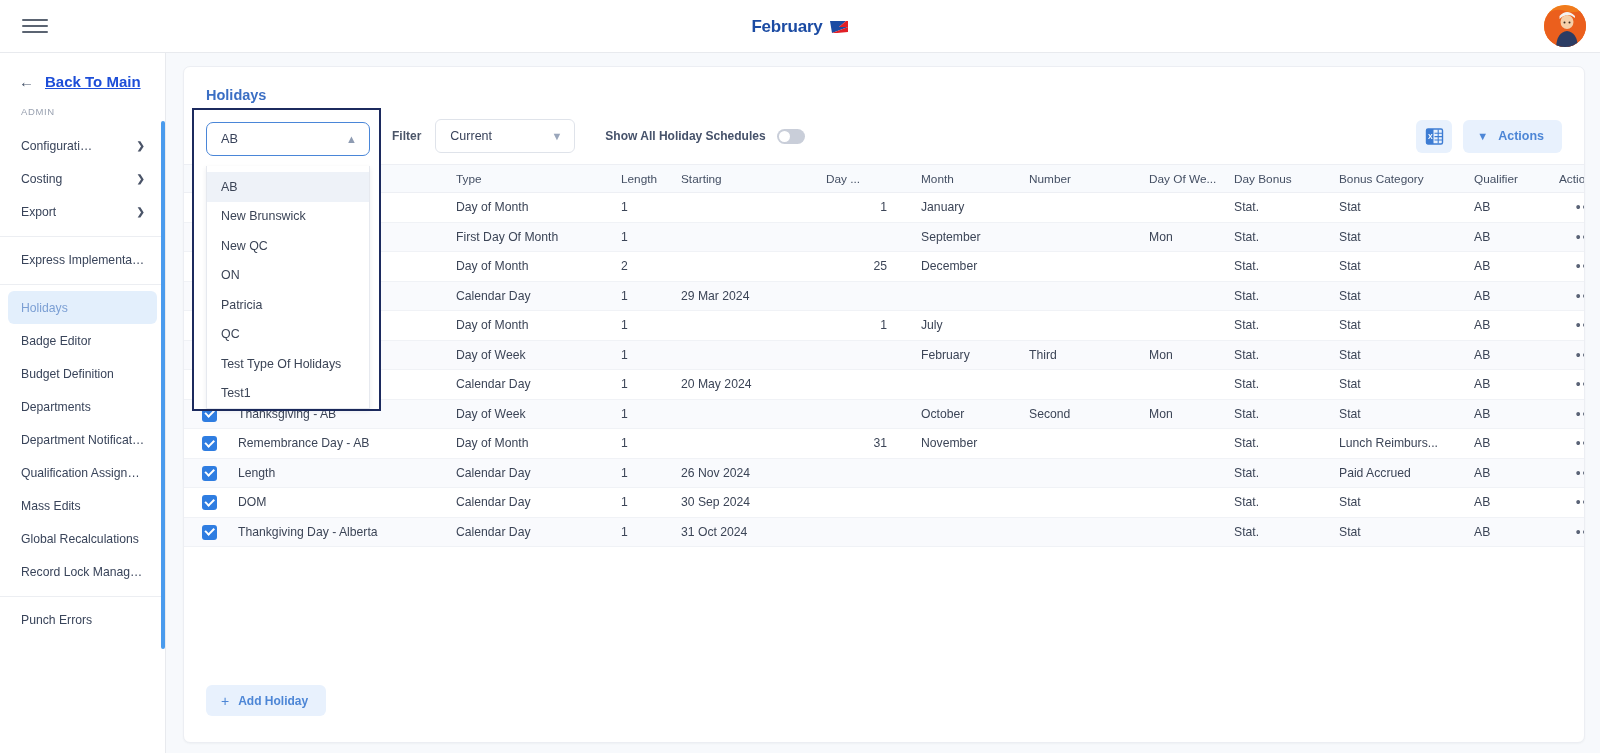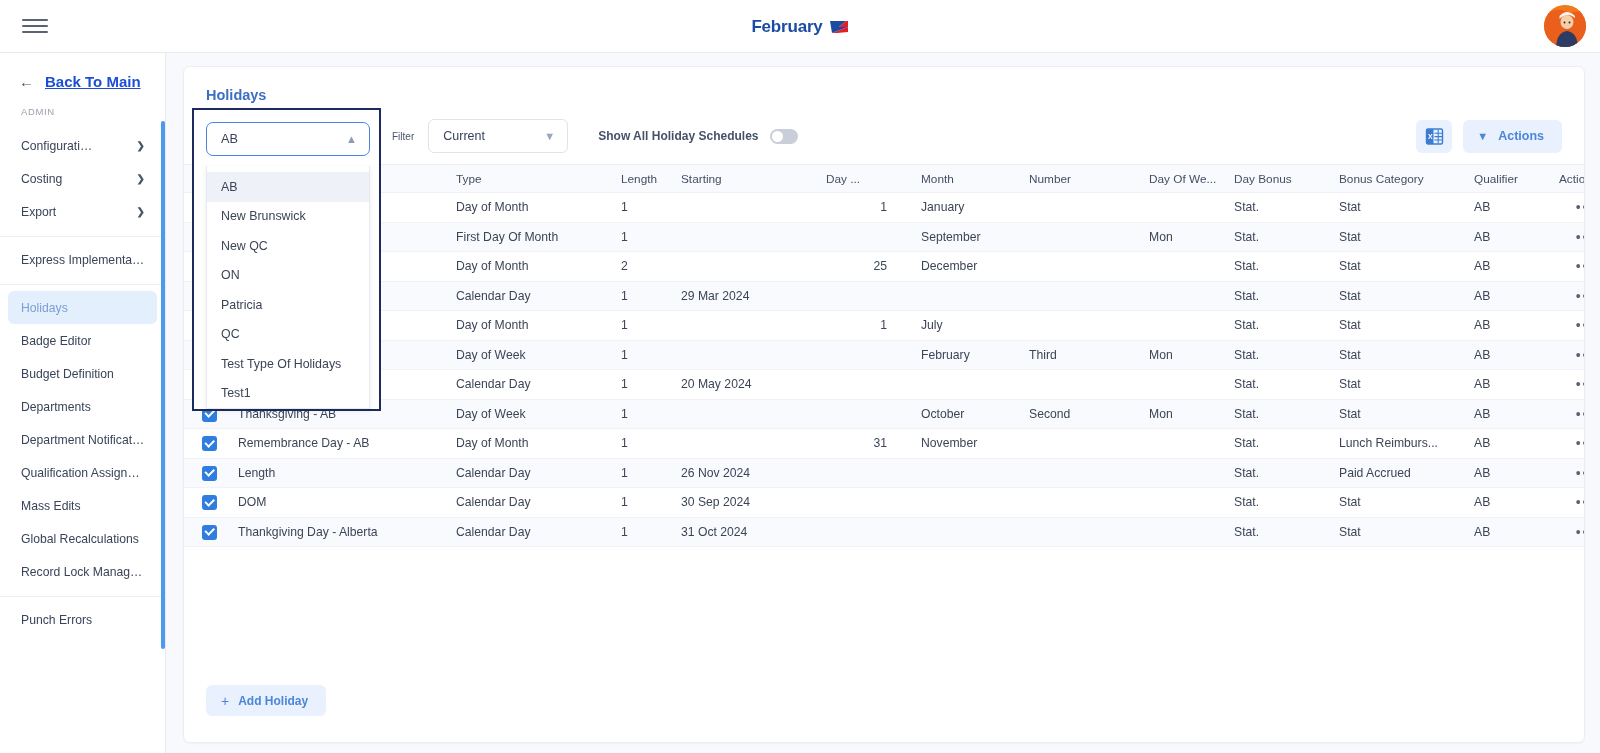--- a/index.html
+++ b/index.html
@@ -95,21 +95,21 @@
     padding: 0 22px; margin-top: 5px; position: relative;
   }
   .ctrl-select {
     width: 160px; height: 34px; border: 1px solid #dfe3ea; border-radius: 6px;
     display: flex; align-items: center; justify-content: space-between;
     padding: 0 12px 0 14px; font-size: 12.5px; color: #38425a;
     background: #fff; cursor: pointer;
   }
   .ctrl-select .cv { color: #38425a; }
   .chev-dn { color: #9aa6bb; font-size: 11px; }
-  .filter-label { font-size: 10px; font-weight: normal; color: #4b5568; margin: 0 14px 0 0; }
+  .filter-label { font-size: 12px; font-weight: bold; color: #4b5568; margin: 0 14px 0 0; }
   .toggle-label { font-size: 12px; font-weight: bold; color: #46526a; margin-left: 30px; }
   .switch {
     margin-left: 11px; width: 28px; height: 15px; border-radius: 9px;
     background: #c9ced9; position: relative; cursor: pointer;
   }
   .switch i {
     position: absolute; top: 2px; left: 2px; width: 11px; height: 11px;
     border-radius: 50%; background: #ffffff;
   }
   .toolbar-right { position: absolute; right: 22px; display: flex; align-items: center; gap: 11px; }

